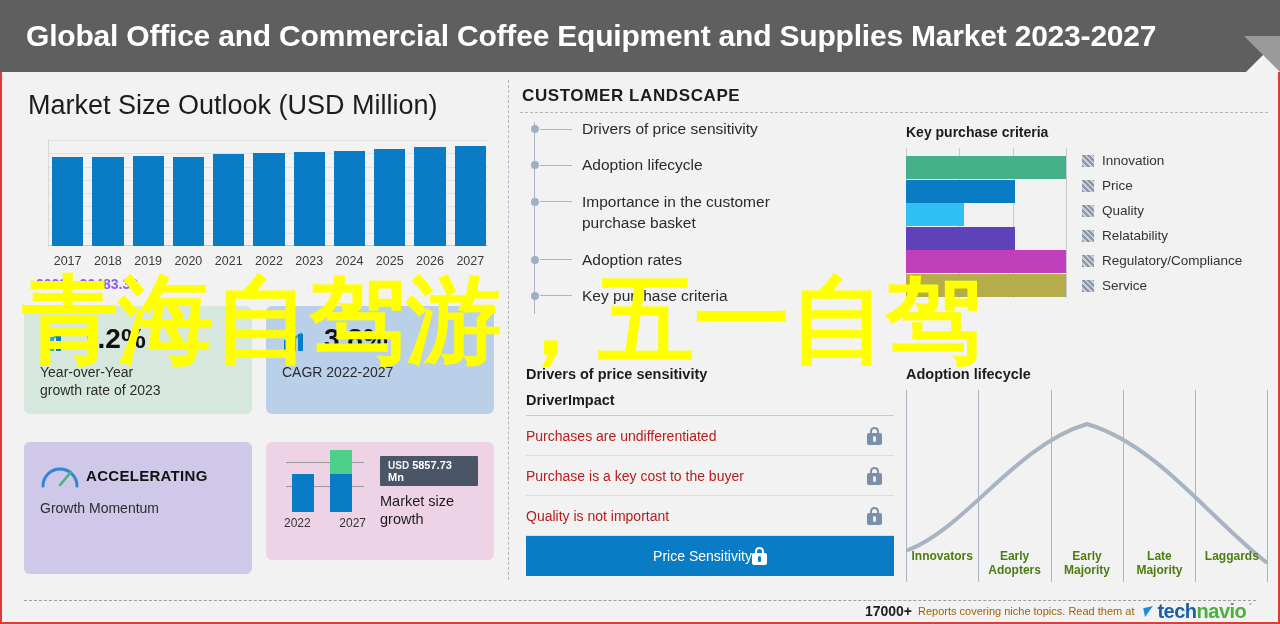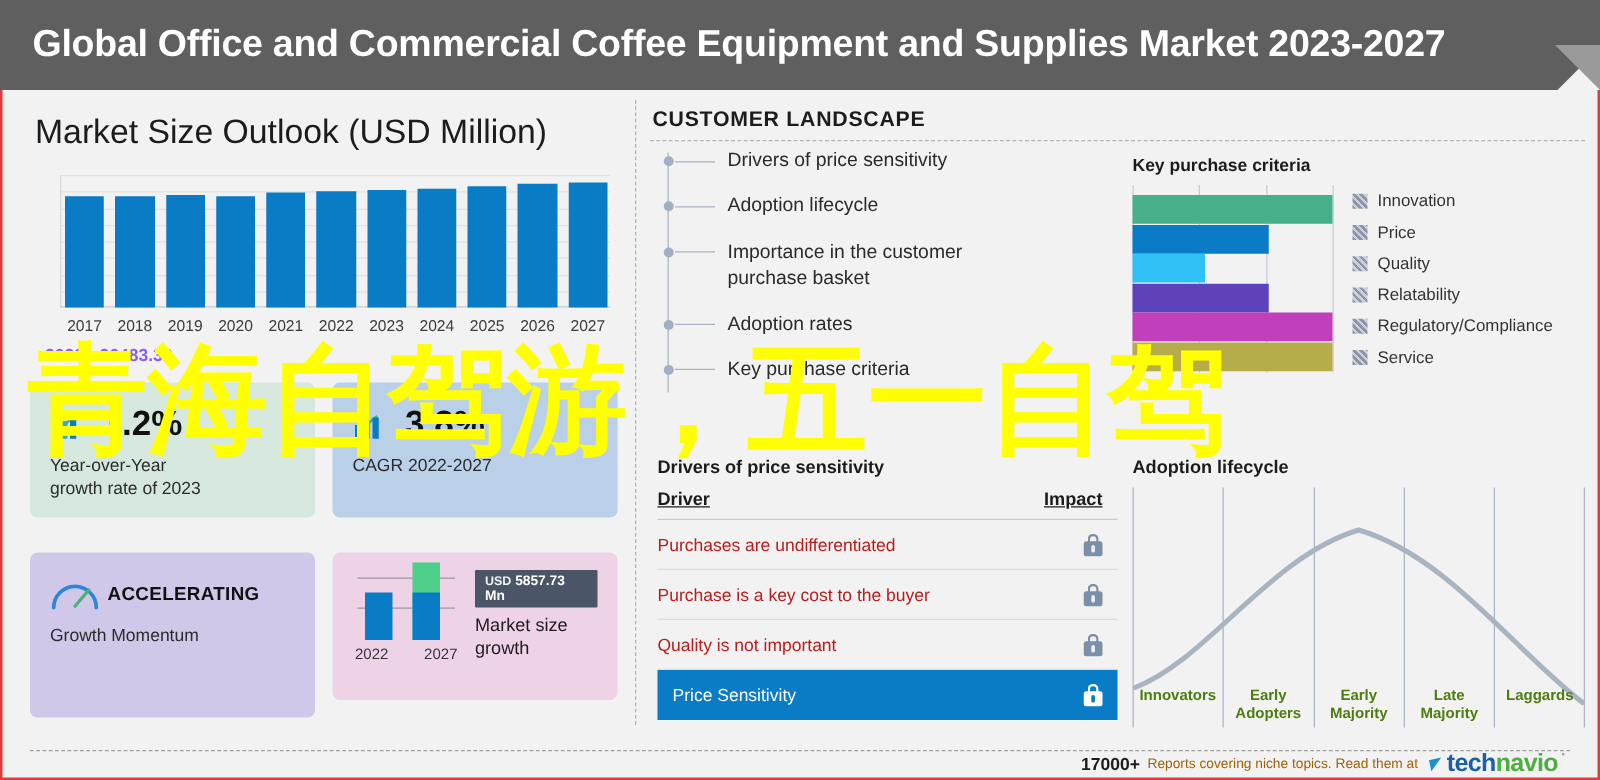--- a/index.html
+++ b/index.html
@@ -114,26 +114,26 @@
   .kpc-vline { position:absolute; top:0; bottom:0; width:1px; background:#c5cbd6; }
   .kpc-bar { position:absolute; left:0; height:23px; }
   .kpc-legend { flex:1; padding-top:0px; }
   .kpc-leg { display:flex; align-items:center; gap:8px; height:25px; font-size:13.5px; color:#333; }
   .swatch { width:12px; height:12px; flex:0 0 12px; background:
       repeating-linear-gradient(45deg,#8a96a8 0 2px,#c9d0da 2px 4px); }
 
   
   .dt-title { position:absolute; left:526px; top:366px; font-size:14.5px; font-weight:bold; color:#1c1c1c; }
   .dtable { position:absolute; left:526px; top:392px; width:368px; }
-  .dt-head { display:flex; justify-content:space-between; font-size:14.5px; font-weight:bold;
-             color:#1c1c1c; padding:0 12px 7px 0; border-bottom:1px solid #c9c9c9;text-decoration:underline; }
+  .dt-head { display:flex; font-size:14.5px; font-weight:bold;
+             color:#1c1c1c; padding:0 12px 7px 0; border-bottom:1px solid #c9c9c9; }
   .dt-row { display:flex; justify-content:space-between; align-items:center;
             font-size:14px; color:#b91c1c; height:40px; border-bottom:1px solid #dcdcdc;
             padding-right:12px; }
-  .dt-row.hl { background:#0a7cc6; color:#fff; border-bottom:none; padding-left:12px; }
+  .dt-row.hl { background:#0a7cc6; color:#fff; border-bottom:none; padding-left:12px;justify-content:center; }
   .lock { width:15px; height:18px; position:relative; flex:0 0 15px; }
   .lock .shackle { position:absolute; left:3px; top:0; width:9px; height:7px;
       border:2px solid #7b8fa8; border-bottom:none; border-radius:5px 5px 0 0; }
   .lock .body { position:absolute; left:0; top:6px; width:15px; height:12px;
       background:#7b8fa8; border-radius:2px; }
   .lock .body::after { content:""; position:absolute; left:6px; top:3px; width:3px; height:6px;
       background:#e9eef4; border-radius:2px; }
   .dt-row.hl .lock .shackle { border-color:#ffffff; }
   .dt-row.hl .lock .body { background:#ffffff; }
   .dt-row.hl .lock .body::after { background:#0a7cc6; }

